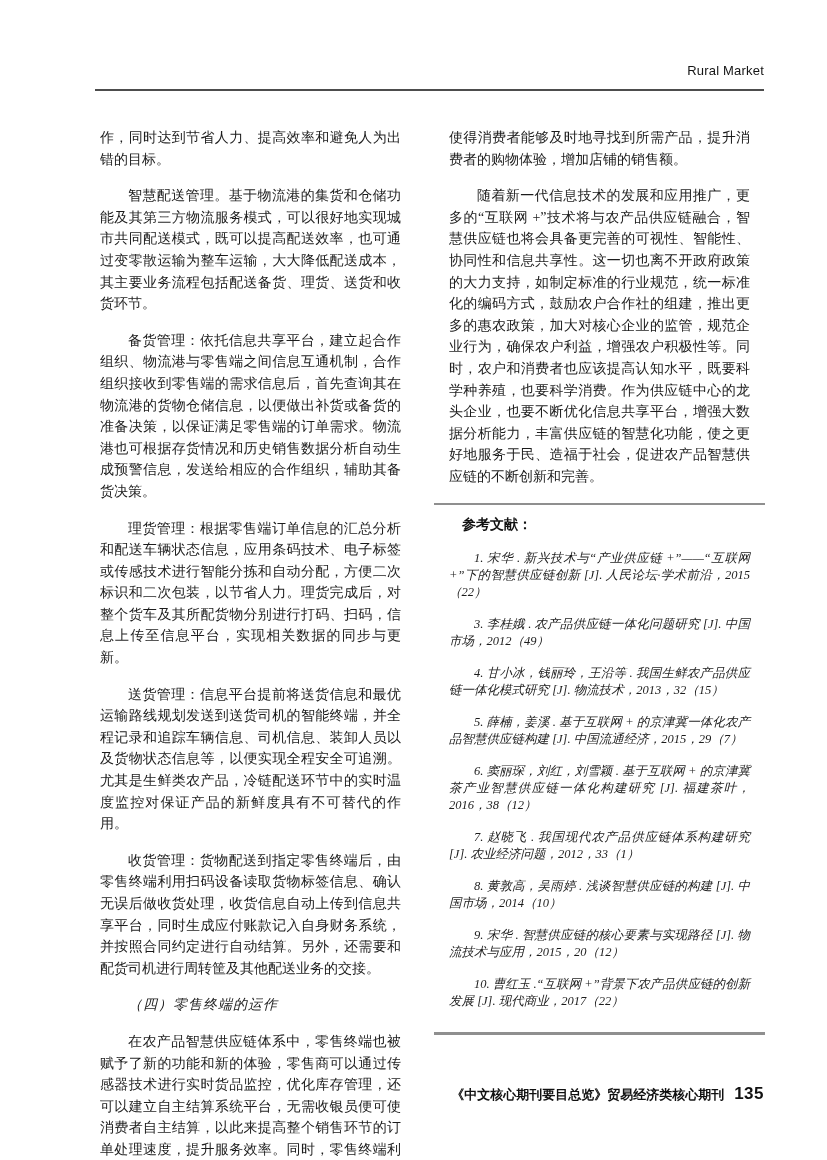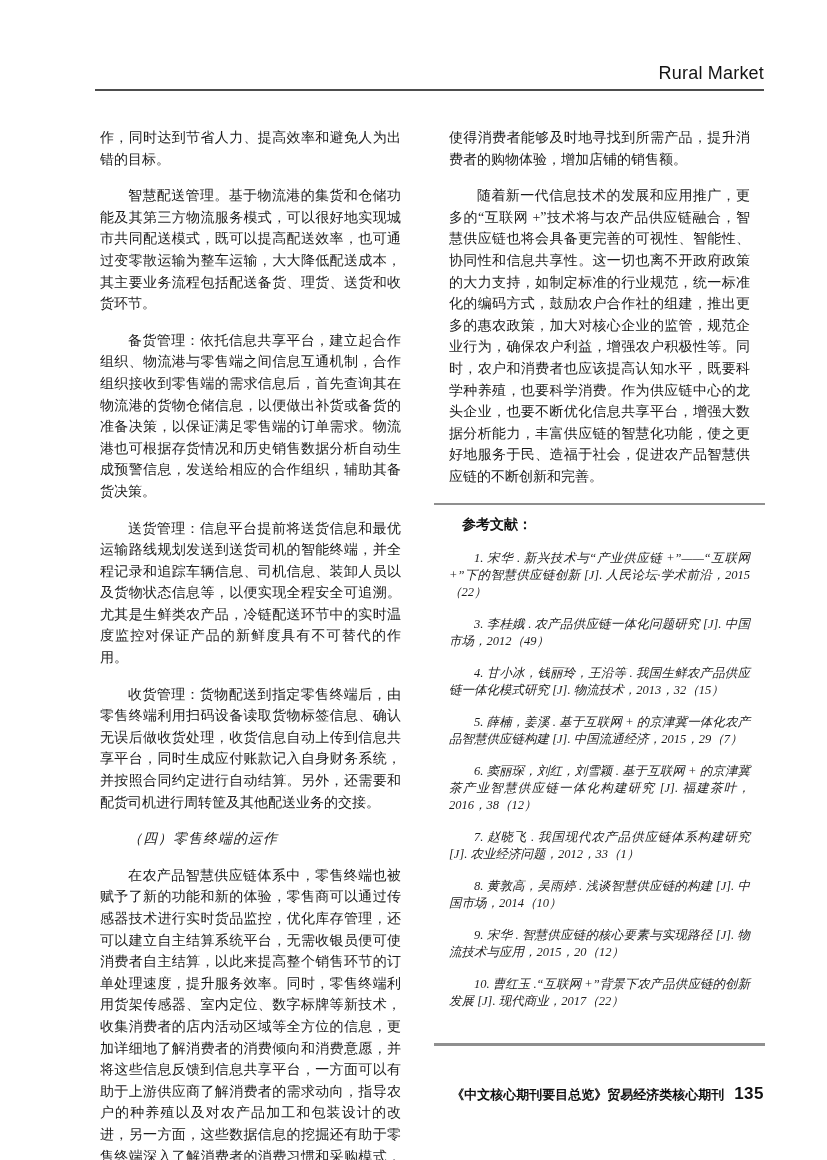--- a/index.html
+++ b/index.html
@@ -14,21 +14,21 @@
     background: #ffffff;
     color: #1c1c1c;
     font-family: "Liberation Serif", "DejaVu Serif", serif;
     overflow: hidden;
   }
   .header-title {
     position: absolute;
     top: 63px;
     right: 63px;
     font-family: "Liberation Sans", "DejaVu Sans", sans-serif;
-    font-size: 18px;
+    font-size: 13px;
     letter-spacing: 0.2px;
     color: #141414;
   }
   .header-rule {
     position: absolute;
     top: 89px;
     left: 95px;
     right: 63px;
     height: 2px;
     background: #4d4d4d;
@@ -56,21 +56,21 @@
     font-size: 17px;
     line-height: 24px;
     color: #111111;
     margin: 20px 0 9px 23px;
     text-align: left;
   }
   .refs {
     margin-top: 5px;
     border-top: 2px solid #8f8f8f;
     border-bottom: 3px solid #8f8f8f;
-    padding: 9px 0 18px 0;
+    padding: 9px 0 7px 0;
   }
   .refs-title {
     font-family: "Liberation Sans", "DejaVu Sans", sans-serif;
     font-weight: bold;
     font-size: 14px;
     color: #111111;
     margin: 0 0 7px 28px;
     text-align: left;
   }
   .ref-item {
@@ -98,20 +98,21 @@
 
 <div class="page">
 
   <div class="header-title">Rural Market</div>
   <div class="header-rule"></div>
 
   <div class="col col-left">
     <p class="cont">作，同时达到节省人力、提高效率和避免人为出错的目标。</p>
     <p>智慧配送管理。基于物流港的集货和仓储功能及其第三方物流服务模式，可以很好地实现城市共同配送模式，既可以提高配送效率，也可通过变零散运输为整车运输，大大降低配送成本，其主要业务流程包括配送备货、理货、送货和收货环节。</p>
     <p>备货管理：依托信息共享平台，建立起合作组织、物流港与零售端之间信息互通机制，合作组织接收到零售端的需求信息后，首先查询其在物流港的货物仓储信息，以便做出补货或备货的准备决策，以保证满足零售端的订单需求。物流港也可根据存货情况和历史销售数据分析自动生成预警信息，发送给相应的合作组织，辅助其备货决策。</p>
+    <p>理货管理：根据零售端订单信息的汇总分析和配送车辆状态信息，应用条码技术、电子标签或传感技术进行智能分拣和自动分配，方便二次标识和二次包装，以节省人力。理货完成后，对整个货车及其所配货物分别进行打码、扫码，信息上传至信息平台，实现相关数据的同步与更新。</p>
     <p>送货管理：信息平台提前将送货信息和最优运输路线规划发送到送货司机的智能终端，并全程记录和追踪车辆信息、司机信息、装卸人员以及货物状态信息等，以便实现全程安全可追溯。尤其是生鲜类农产品，冷链配送环节中的实时温度监控对保证产品的新鲜度具有不可替代的作用。</p>
     <p>收货管理：货物配送到指定零售终端后，由零售终端利用扫码设备读取货物标签信息、确认无误后做收货处理，收货信息自动上传到信息共享平台，同时生成应付账款记入自身财务系统，并按照合同约定进行自动结算。另外，还需要和配货司机进行周转筐及其他配送业务的交接。</p>
     <p class="subheading">（四）零售终端的运作</p>
     <p>在农产品智慧供应链体系中，零售终端也被赋予了新的功能和新的体验，零售商可以通过传感器技术进行实时货品监控，优化库存管理，还可以建立自主结算系统平台，无需收银员便可使消费者自主结算，以此来提高整个销售环节的订单处理速度，提升服务效率。同时，零售终端利用货架传感器、室内定位、数字标牌等新技术，收集消费者的店内活动区域等全方位的信息，更加详细地了解消费者的消费倾向和消费意愿，并将这些信息反馈到信息共享平台，一方面可以有助于上游供应商了解消费者的需求动向，指导农户的种养殖以及对农产品加工和包装设计的改进，另一方面，这些数据信息的挖掘还有助于零售终端深入了解消费者的消费习惯和采购模式，以便零售终端改进店内商品布局、重新排列商品、准确向消费者推送产品信息等，</p>
   </div>
 
   <div class="col col-right">
     <p class="cont">使得消费者能够及时地寻找到所需产品，提升消费者的购物体验，增加店铺的销售额。</p>
     <p>随着新一代信息技术的发展和应用推广，更多的“互联网 +”技术将与农产品供应链融合，智慧供应链也将会具备更完善的可视性、智能性、协同性和信息共享性。这一切也离不开政府政策的大力支持，如制定标准的行业规范，统一标准化的编码方式，鼓励农户合作社的组建，推出更多的惠农政策，加大对核心企业的监管，规范企业行为，确保农户利益，增强农户积极性等。同时，农户和消费者也应该提高认知水平，既要科学种养殖，也要科学消费。作为供应链中心的龙头企业，也要不断优化信息共享平台，增强大数据分析能力，丰富供应链的智慧化功能，使之更好地服务于民、造福于社会，促进农产品智慧供应链的不断创新和完善。</p>
 

